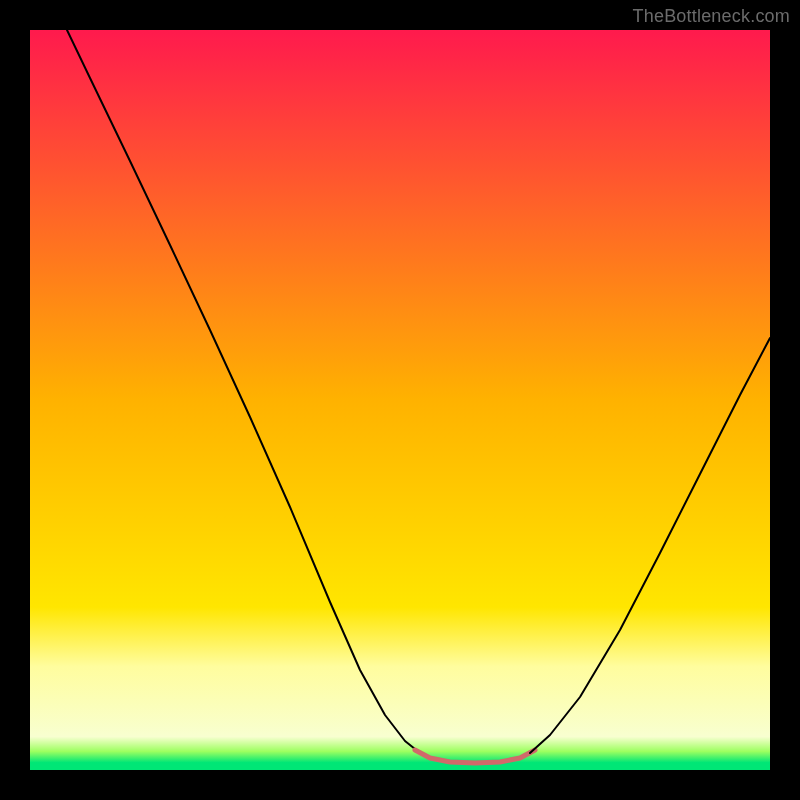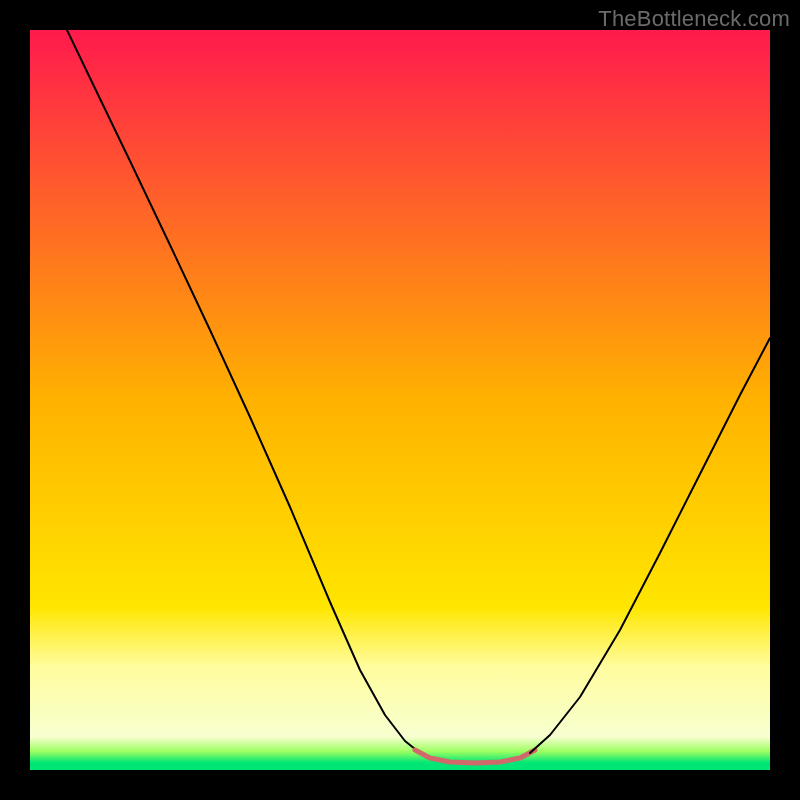--- a/index.html
+++ b/index.html
@@ -24,21 +24,21 @@
     left: 30px;
     top: 30px;
     width: 740px;
     height: 740px;
   }
   .watermark {
     position: absolute;
     top: 6px;
     right: 10px;
     color: #6b6b6b;
-    font-size: 22px;
+    font-size: 18px;
     font-weight: 500;
     letter-spacing: 0.2px;
   }
   svg { display: block; }
 </style>
 </head>
 <body>
 
 <div class="frame">
   <div class="watermark">TheBottleneck.com</div>

